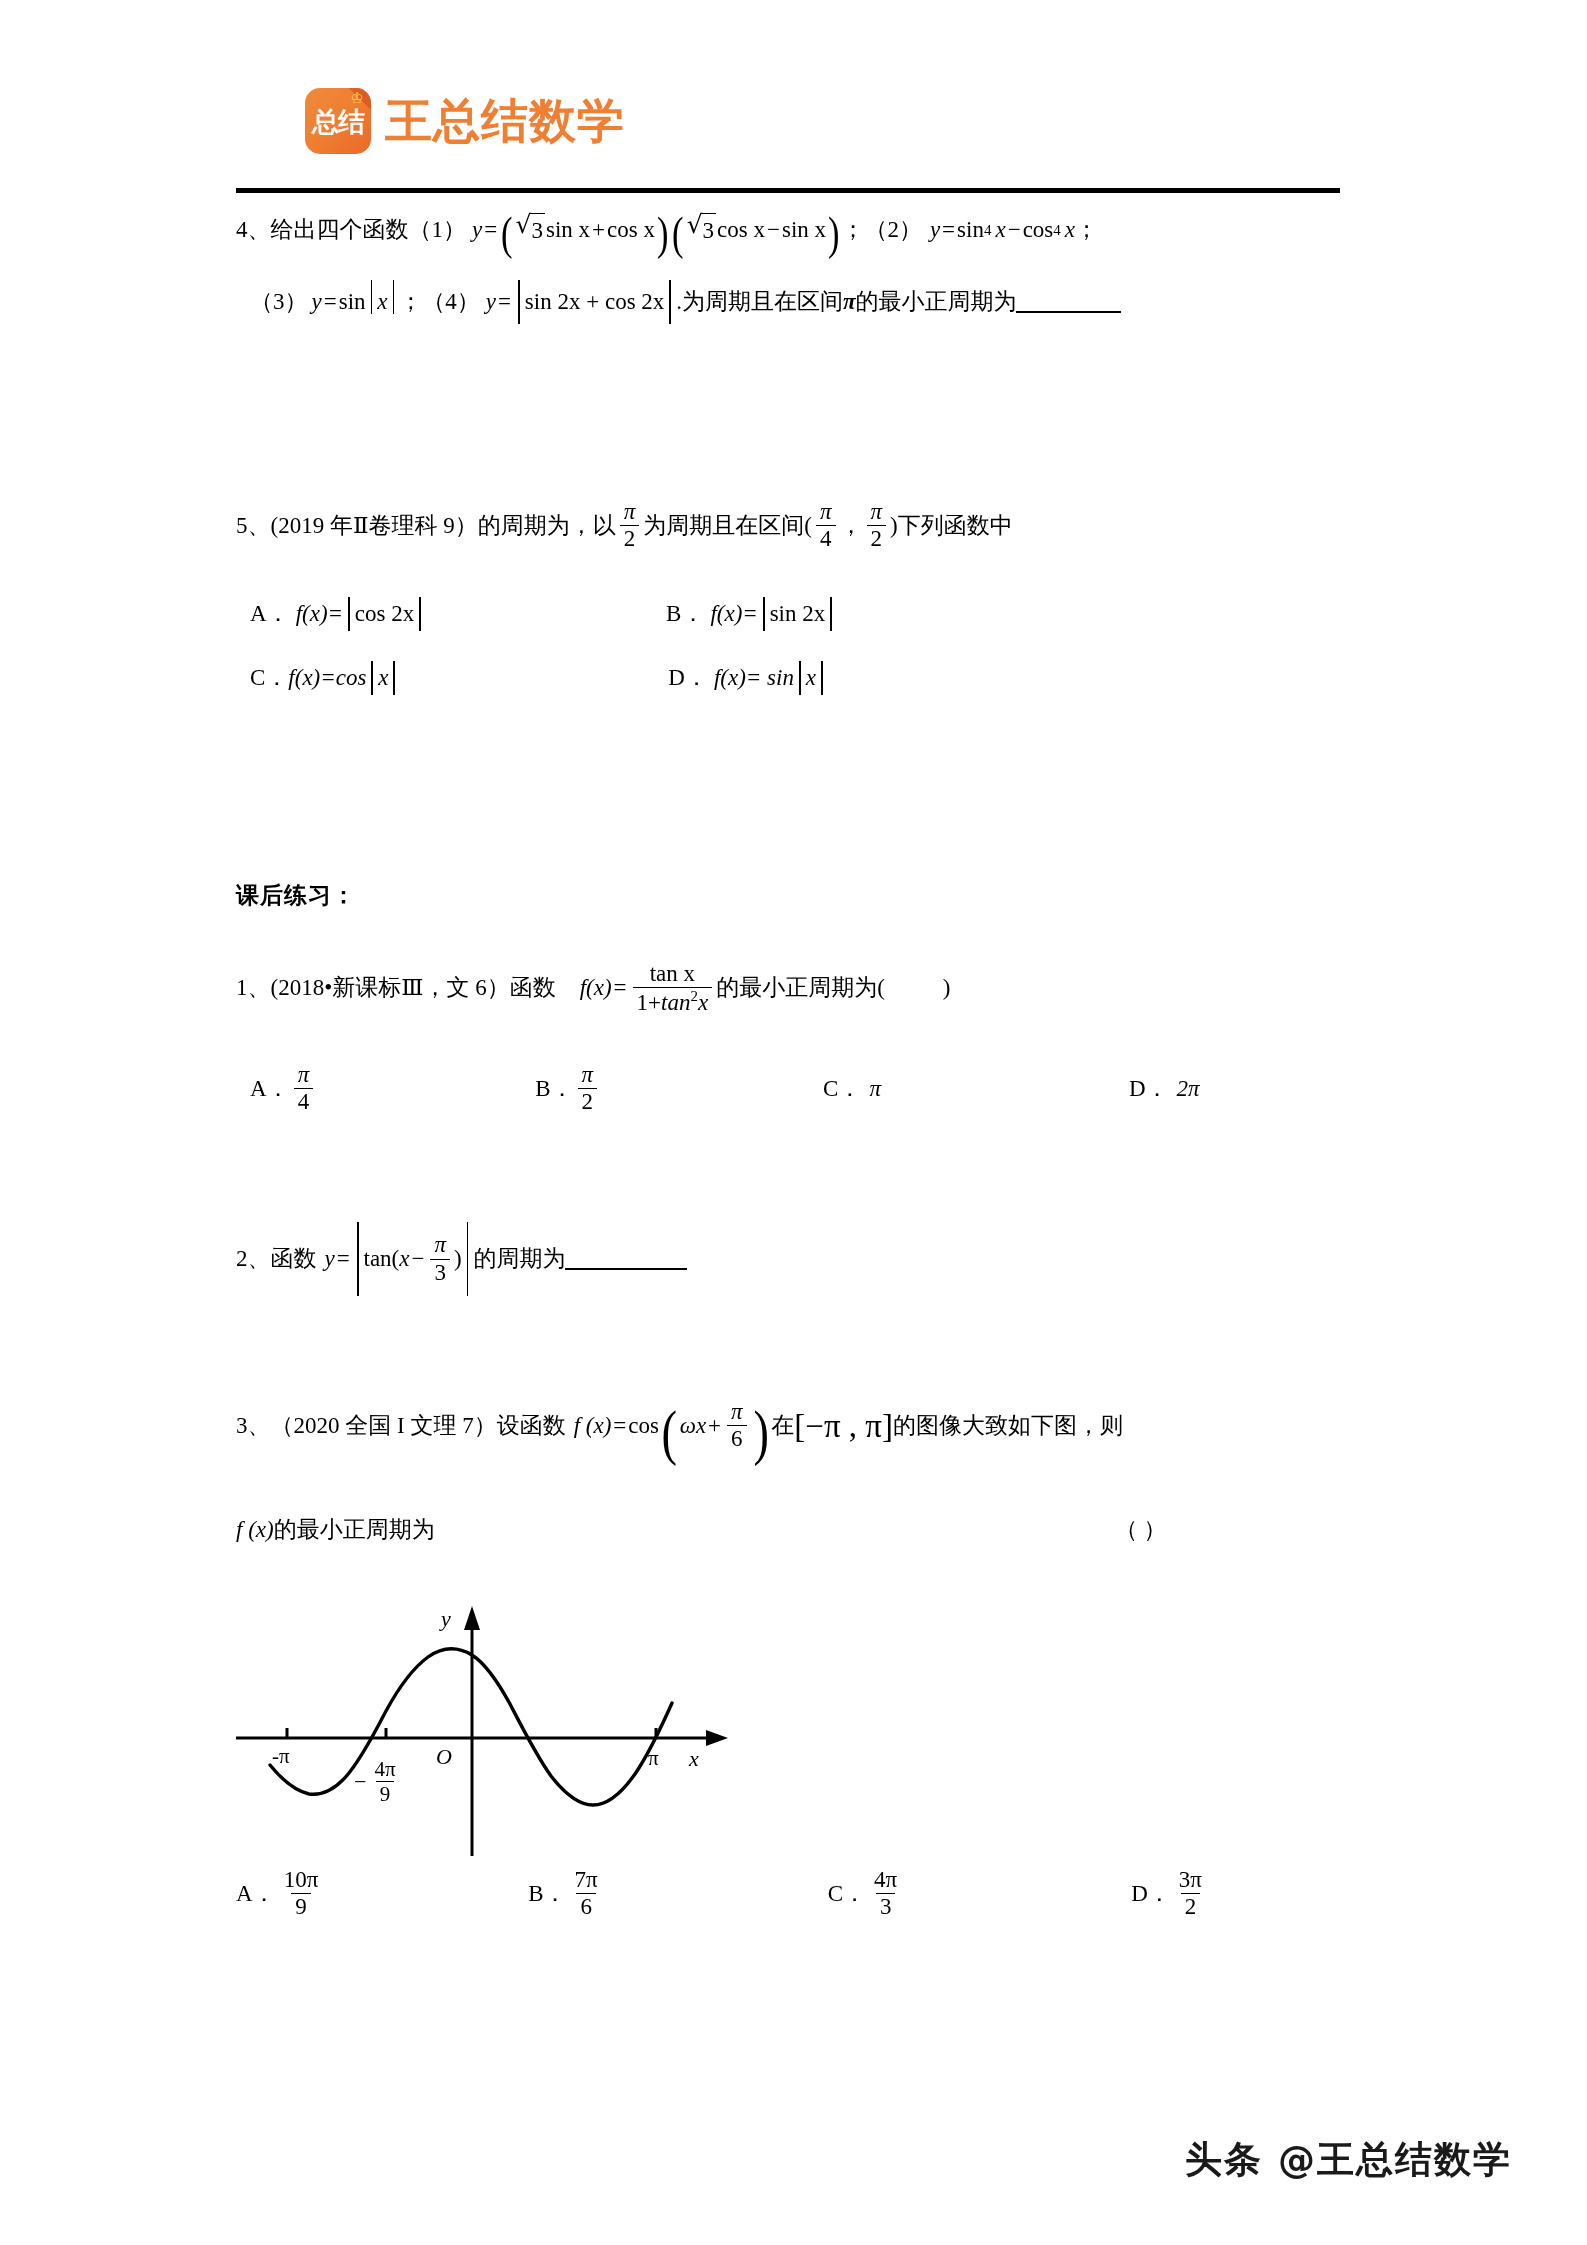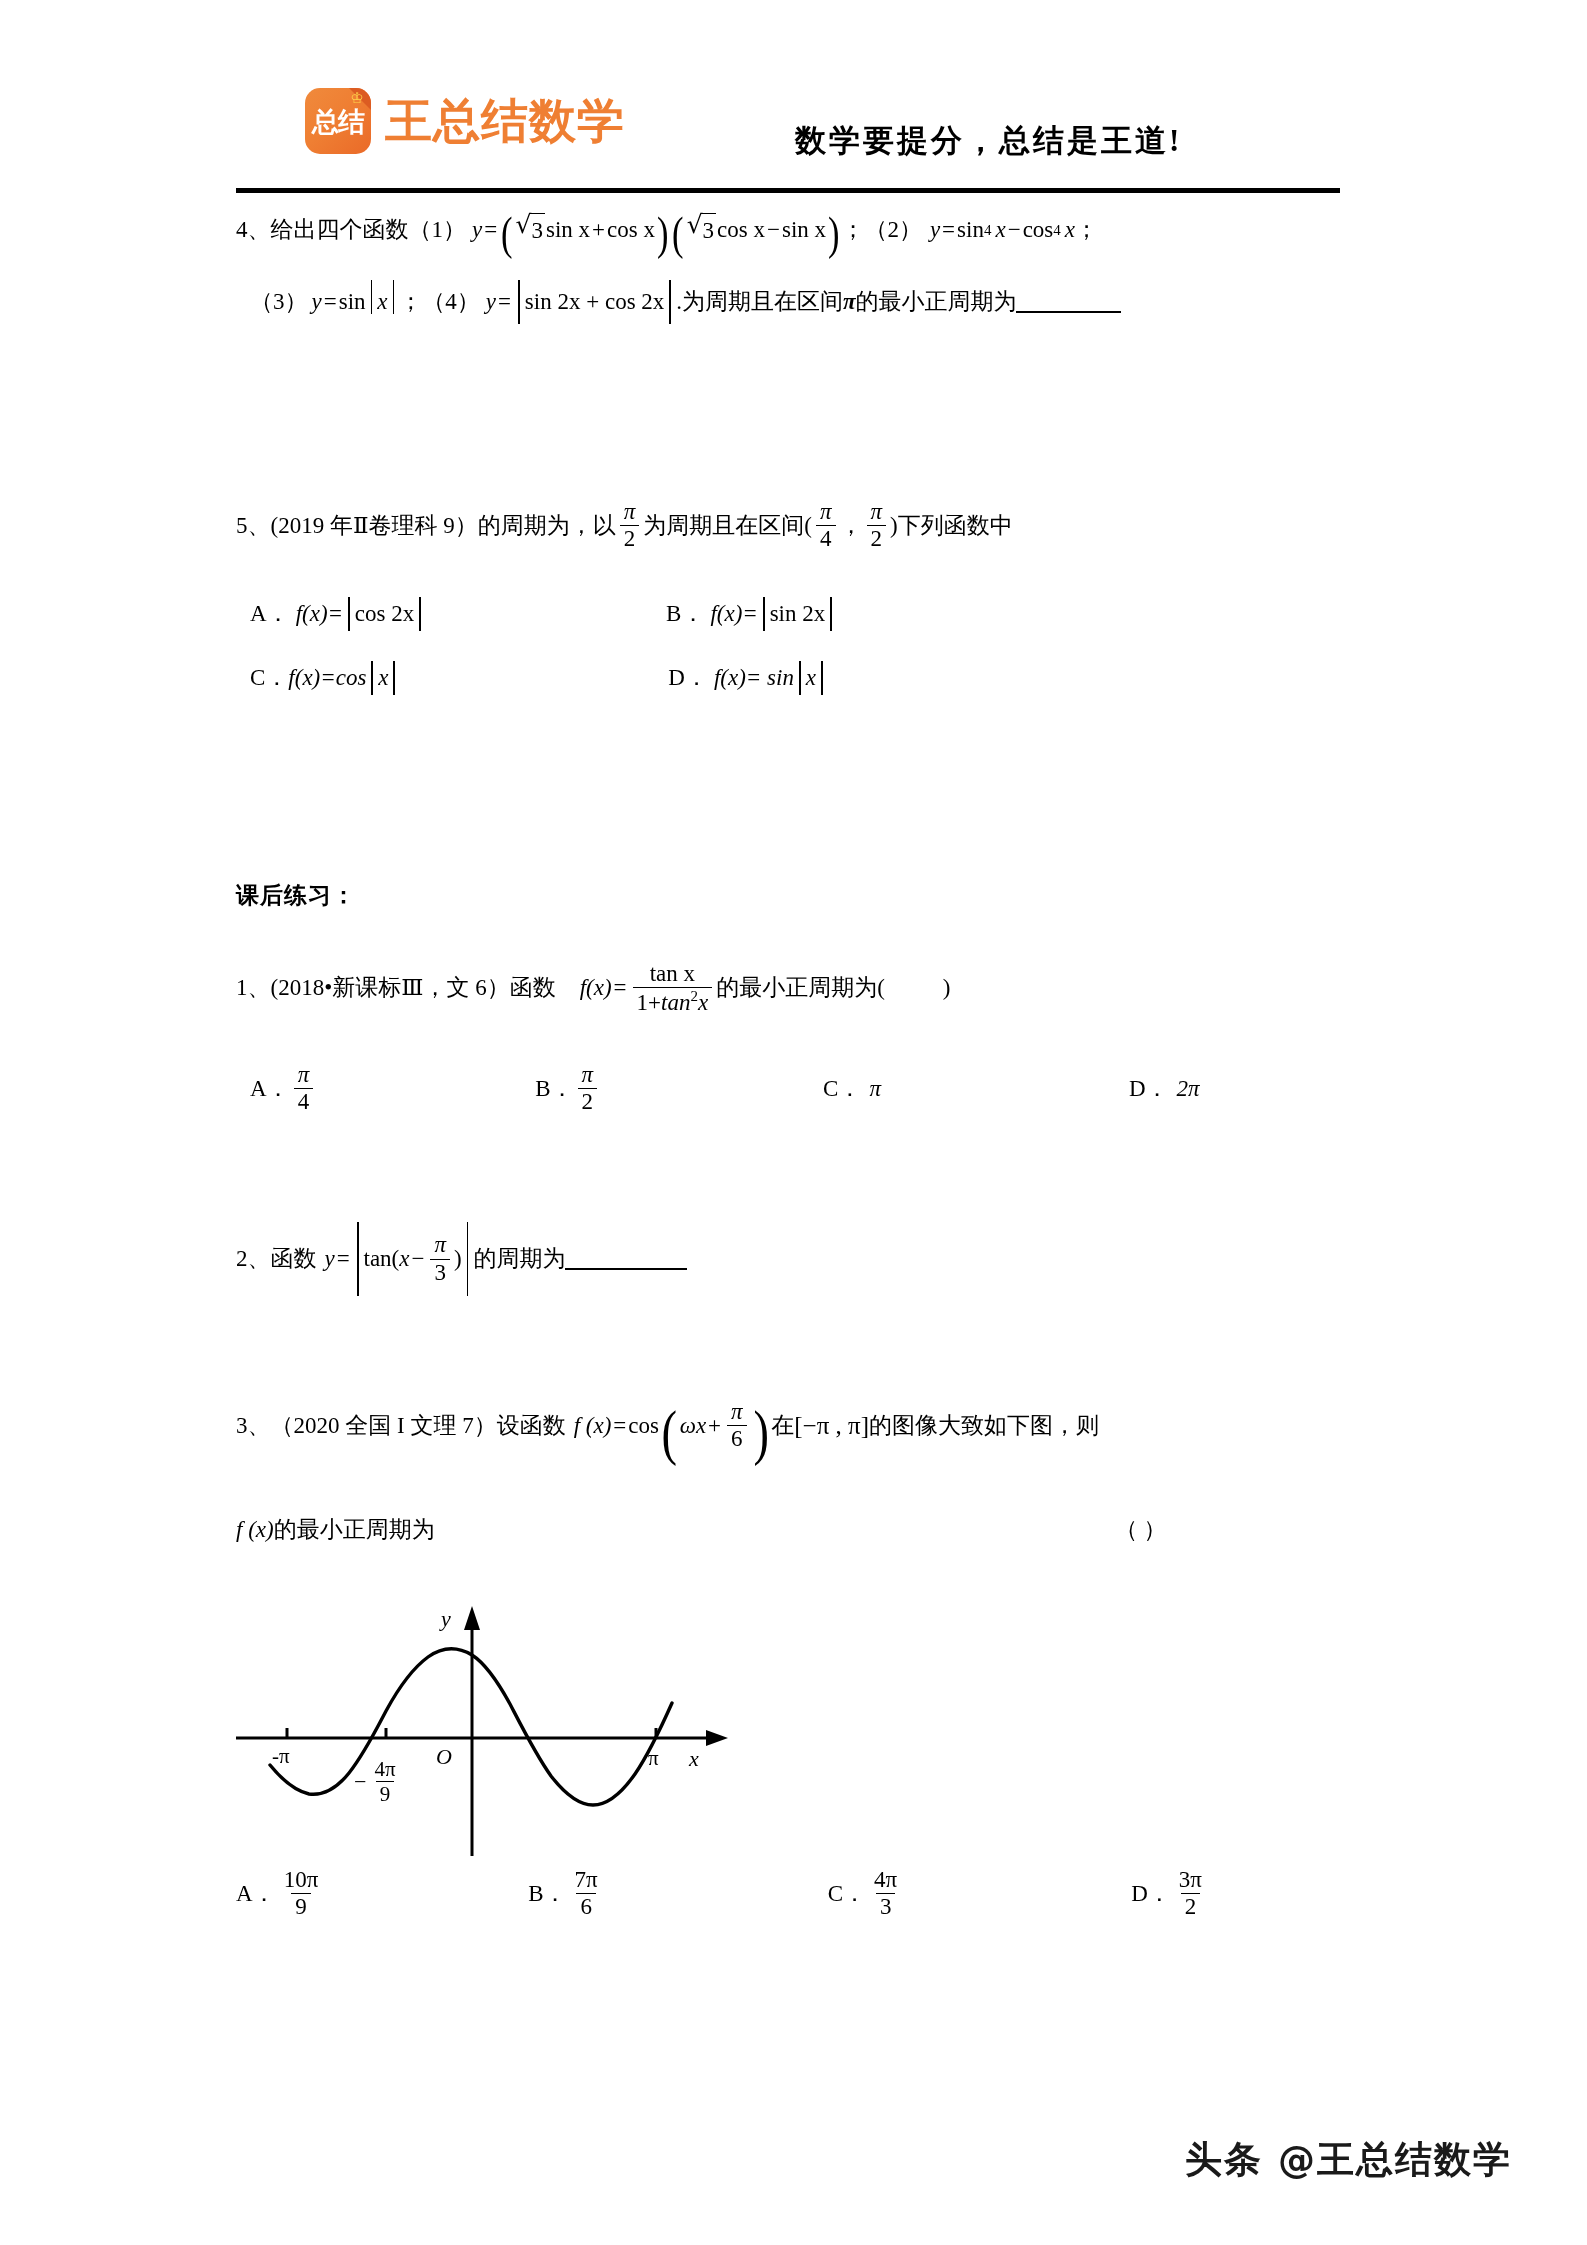--- a/index.html
+++ b/index.html
@@ -186,21 +186,20 @@
 
 <div class="header">
   <div class="logo-wrap">
     <div class="logo-badge">
       <span class="corner"></span>
       <span class="crown">♔</span>
       <span class="bt">总结</span>
     </div>
     <div class="logo-text">王总结数学</div>
   </div>
-  <div class="tagline">数学要提分，总结是王道!</div>
   <div class="hrule"></div>
 </div>
 
 <div class="blk" style="left:236px; top:212px;">
   <div class="line">
     <span class="cn">4、</span>
     <span class="cn">给出四个函数（1）</span>
     <span class="mi" style="margin-left:6px">y</span>
     <span class="op">=</span>
     <span class="tpar">(</span>
@@ -380,21 +379,21 @@
     <span class="mn">cos</span>
     <span class="tpar" style="font-size:62px; top:6px;">(</span>
     <span class="mi">ωx</span>
     <span class="op">+</span>
     <span class="frac">
       <span class="num mi">π</span>
       <span class="den mn">6</span>
     </span>
     <span class="tpar" style="font-size:62px; top:6px;">)</span>
     <span class="cn">在</span>
-    <span class="mn" style="font-size:25px">[−π , π]</span>
+    <span class="mn" style="font-size:33px">[−π , π]</span>
     <span class="cn">的图像大致如下图，则</span>
   </div>
 
   <div class="line" style="margin-top:62px;">
     <span class="mi">f (x)</span>
     <span class="cn">的最小正周期为</span>
     <span style="display:inline-block;width:680px"></span>
     <span class="cn">（    ）</span>
   </div>
 </div>

